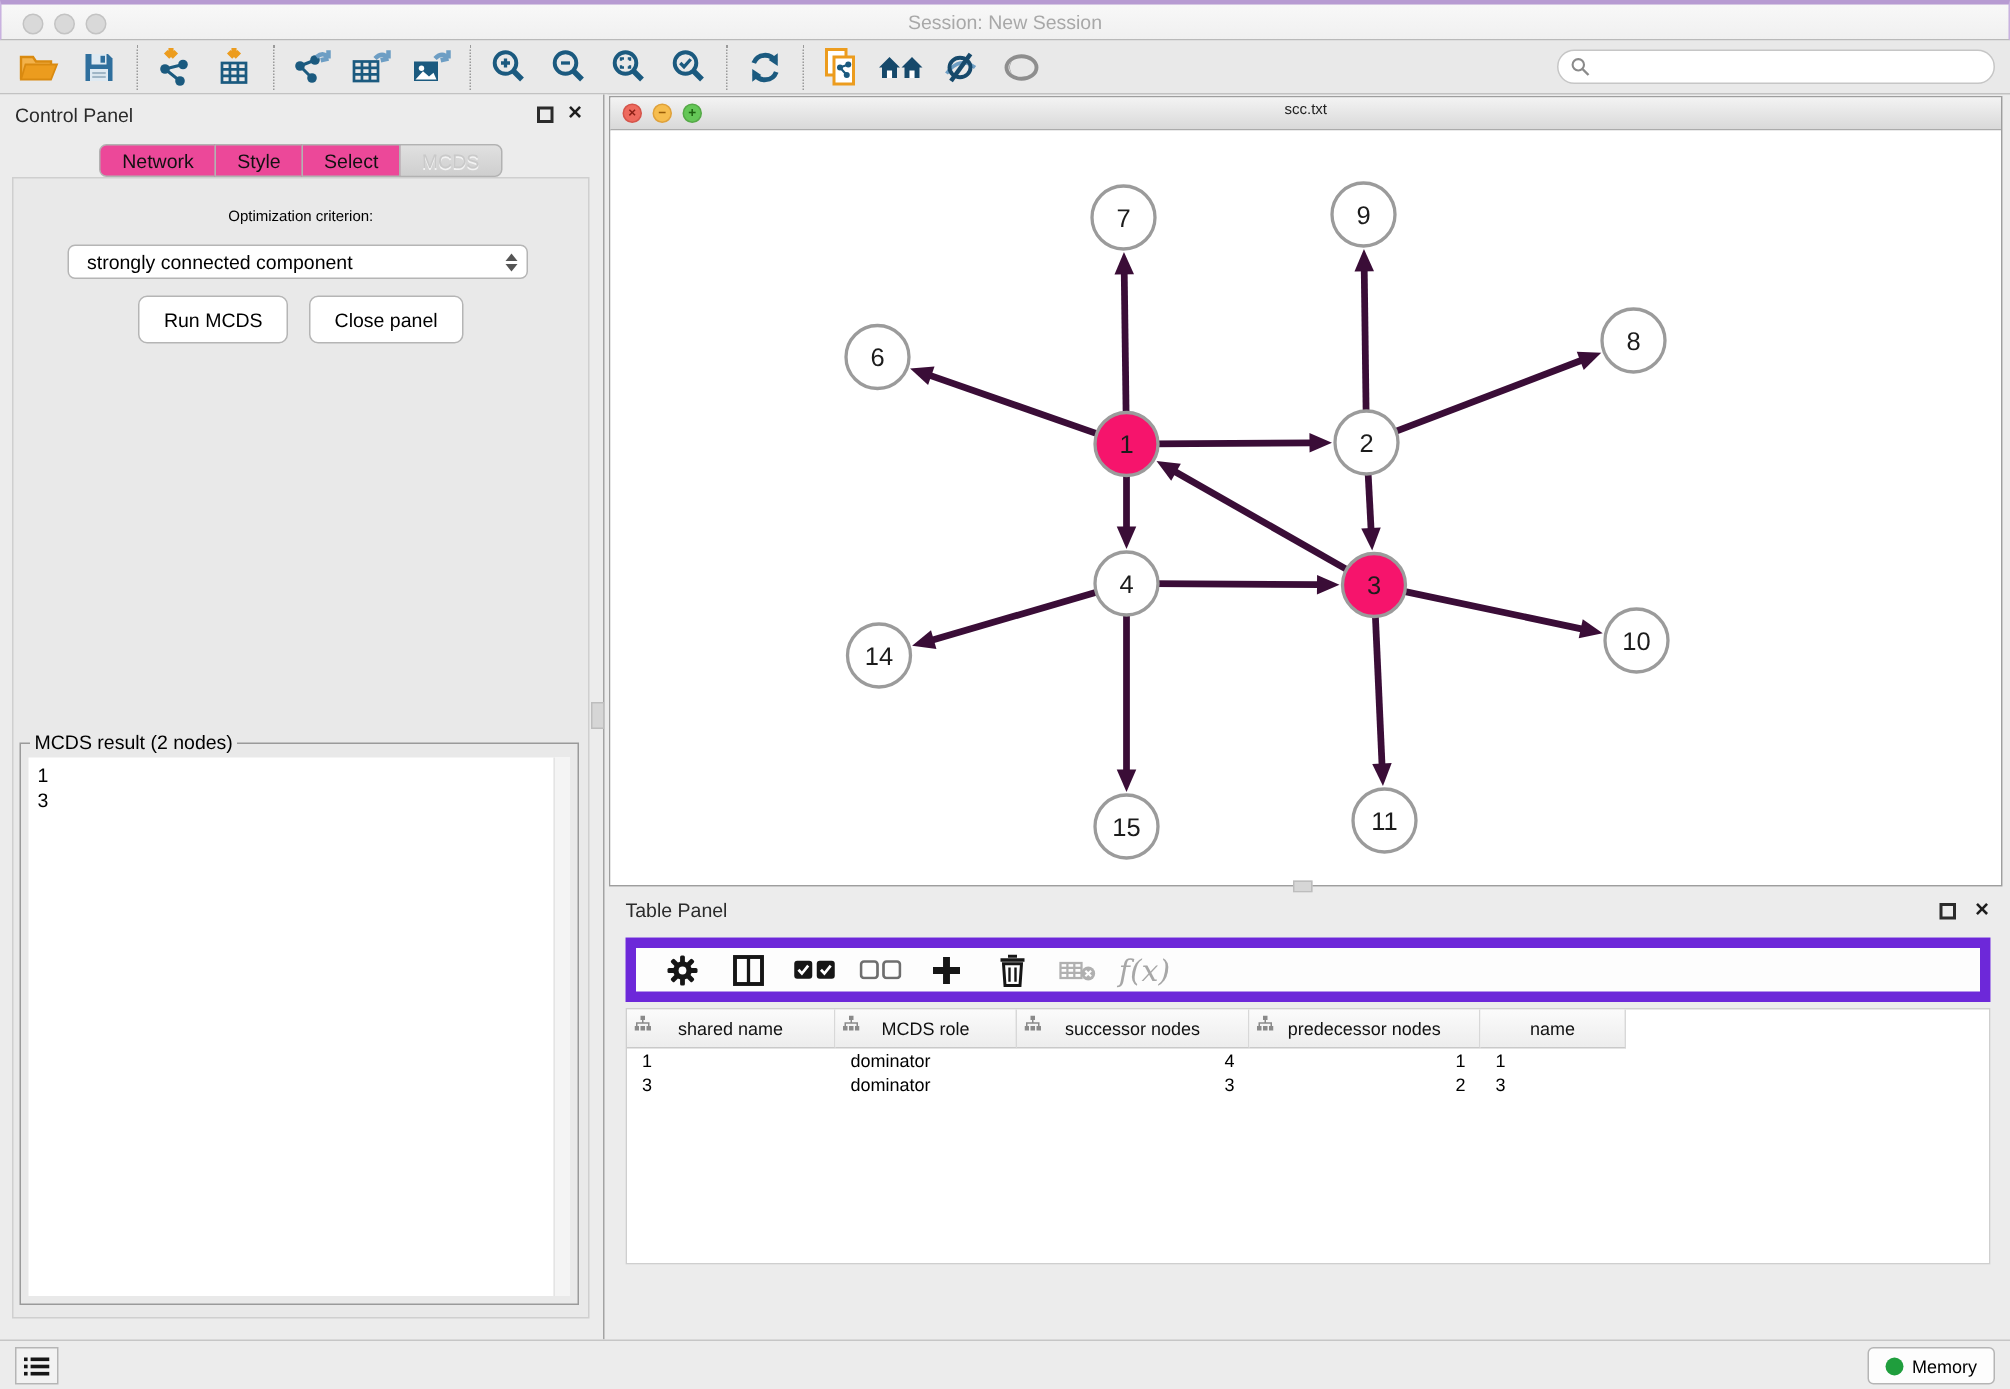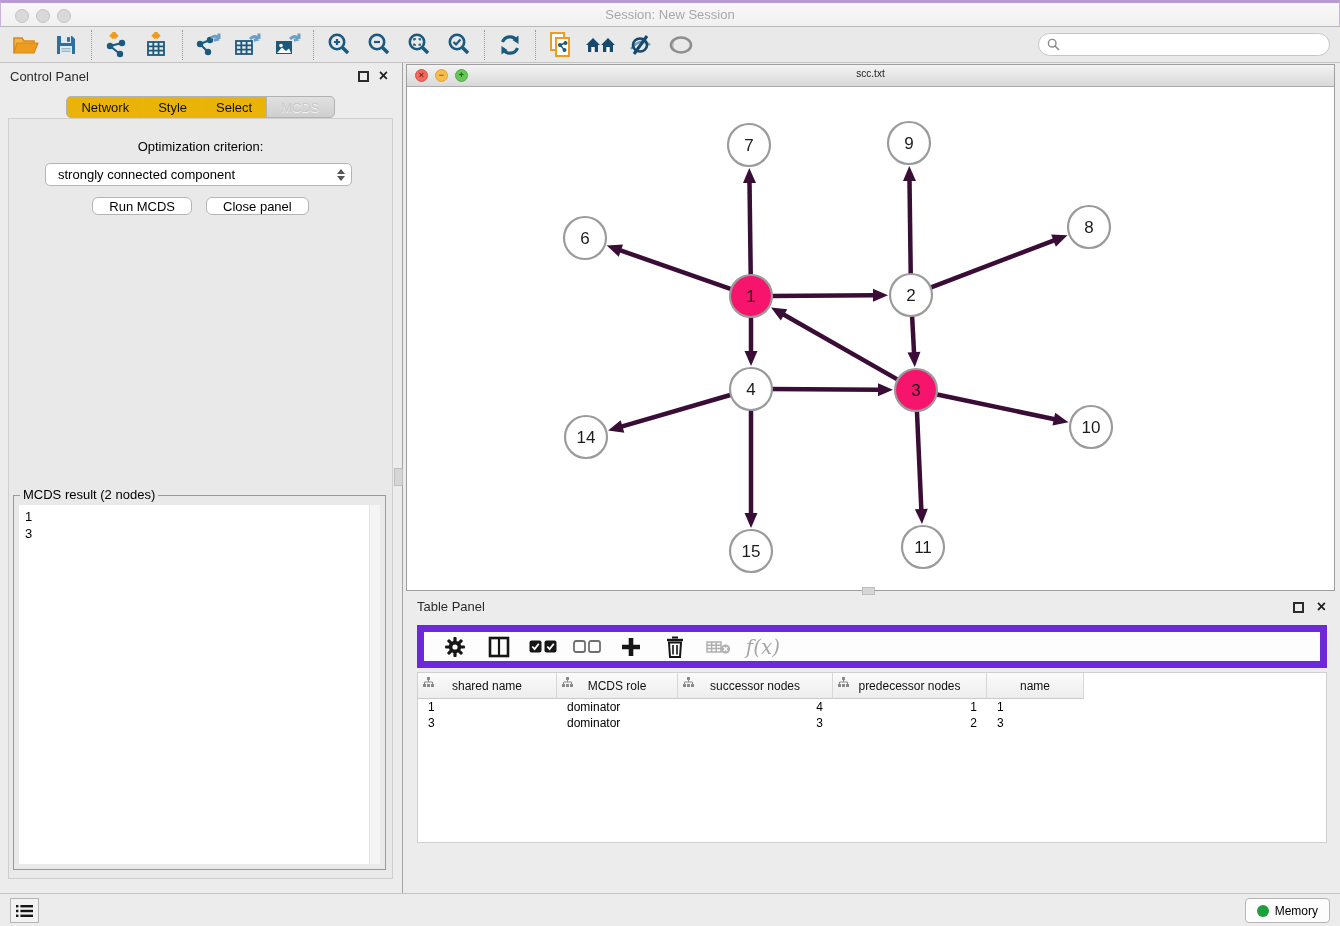--- a/index.html
+++ b/index.html
@@ -27,36 +27,36 @@
 
   
   .control-panel { position:absolute; left:0; top:63px; width:401px; height:830px; background:#ececec; }
   .cp-header { position:absolute; left:0; top:0; width:100%; height:26px; }
   .cp-title { position:absolute; left:10px; top:6px; font-size:13px; color:#2b2b2b; }
   .float-btn { position:absolute; width:11px; height:11px; border:2px solid #2b2b2b; top:8px; }
   .close-btn { position:absolute; top:4px; font-size:16px; font-weight:bold; color:#1d1d1d; line-height:18px; }
   .cp-header .float-btn { right:32px; }
   .cp-header .close-btn { right:13px; }
   .cp-tabs { position:absolute; left:0; top:33px; width:100%; display:flex; justify-content:center; }
-  .tab { height:22px; padding:2px 14px; font-size:13px; background:#eab308; border:1px solid #b2b2b2;
+  .tab { height:22px; padding:2px 14px; font-size:13px; background:#ec4899; border:1px solid #b2b2b2;
     margin-left:-1px; color:#111; display:flex; align-items:center; }
   .tab:first-child { border-radius:5px 0 0 5px; margin-left:0; }
   .tab:last-child { border-radius:0 5px 5px 0; }
   .tab.selected-ghost { background:linear-gradient(#e0e0e0,#cfcfcf); color:#c9c9c9; text-shadow:0 1px 0 #f3f3f3; }
   .cp-body { position:absolute; left:8px; right:8px; top:55px; bottom:14px;
     background:#e9e9e9; border:1px solid #cfcfcf; }
-  .opt-label { position:absolute; left:0; right:0; top:20px; text-align:center; font-size:13px; color:#000; }
+  .opt-label { position:absolute; left:0; right:0; top:20px; text-align:center; font-size:10px; color:#000; }
   .opt-select { position:absolute; left:36px; right:40px; top:44px; height:23px; background:#fff;
     border:1px solid #b5b5b5; border-radius:5px; display:flex; align-items:center; padding:0 6px 0 12px; }
   .opt-select .sel-text { flex:1; font-size:13px; color:#000; }
   .stepper { display:flex; flex-direction:column; gap:2px; align-items:center; }
   .stepper .up { width:0; height:0; border-left:4px solid transparent; border-right:4px solid transparent; border-bottom:5px solid #555; }
   .stepper .dn { width:0; height:0; border-left:4px solid transparent; border-right:4px solid transparent; border-top:5px solid #555; }
   .cp-buttons { position:absolute; left:0; right:0; top:78px; display:flex; justify-content:center; gap:14px; }
-  .push-btn { height:18px; padding:2px 16px; font-size:13px; background:#fff; border:1px solid #b5b5b5;
+  .push-btn { height:32px; padding:2px 16px; font-size:13px; background:#fff; border:1px solid #b5b5b5;
     border-radius:6px; color:#000; display:flex; align-items:center; }
   .groupbox { position:absolute; left:4px; right:6px; top:376px; bottom:8px; border:1px solid #9a9a9a; }
   .groupbox .legend { position:absolute; left:6px; top:-9px; background:#e9e9e9; padding:0 3px; font-size:13px; color:#000; }
   .result-area { position:absolute; left:5px; right:5px; top:9px; bottom:5px; background:#fff; }
   .result-line { font-size:13px; color:#000; padding:0 6px; line-height:17px; }
   .result-line:first-child { padding-top:3px; }
   .result-scroll { position:absolute; right:0; top:0; bottom:0; width:11px; background:#f4f4f4; border-left:1px solid #e4e4e4; }
 
   
   .vsplit { position:absolute; left:401px; top:63px; width:4px; height:830px; background:#ececec; }

